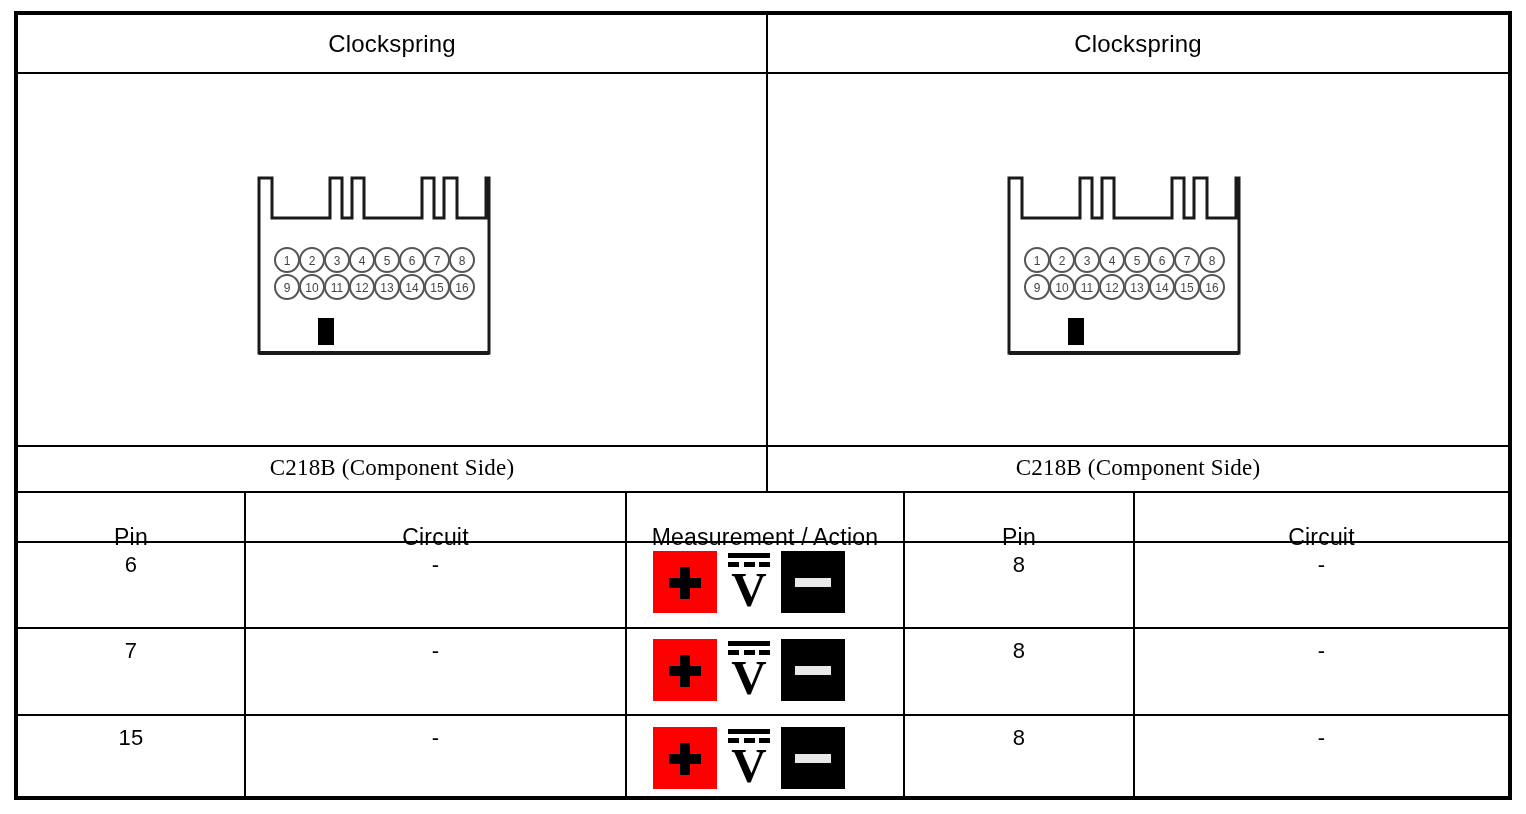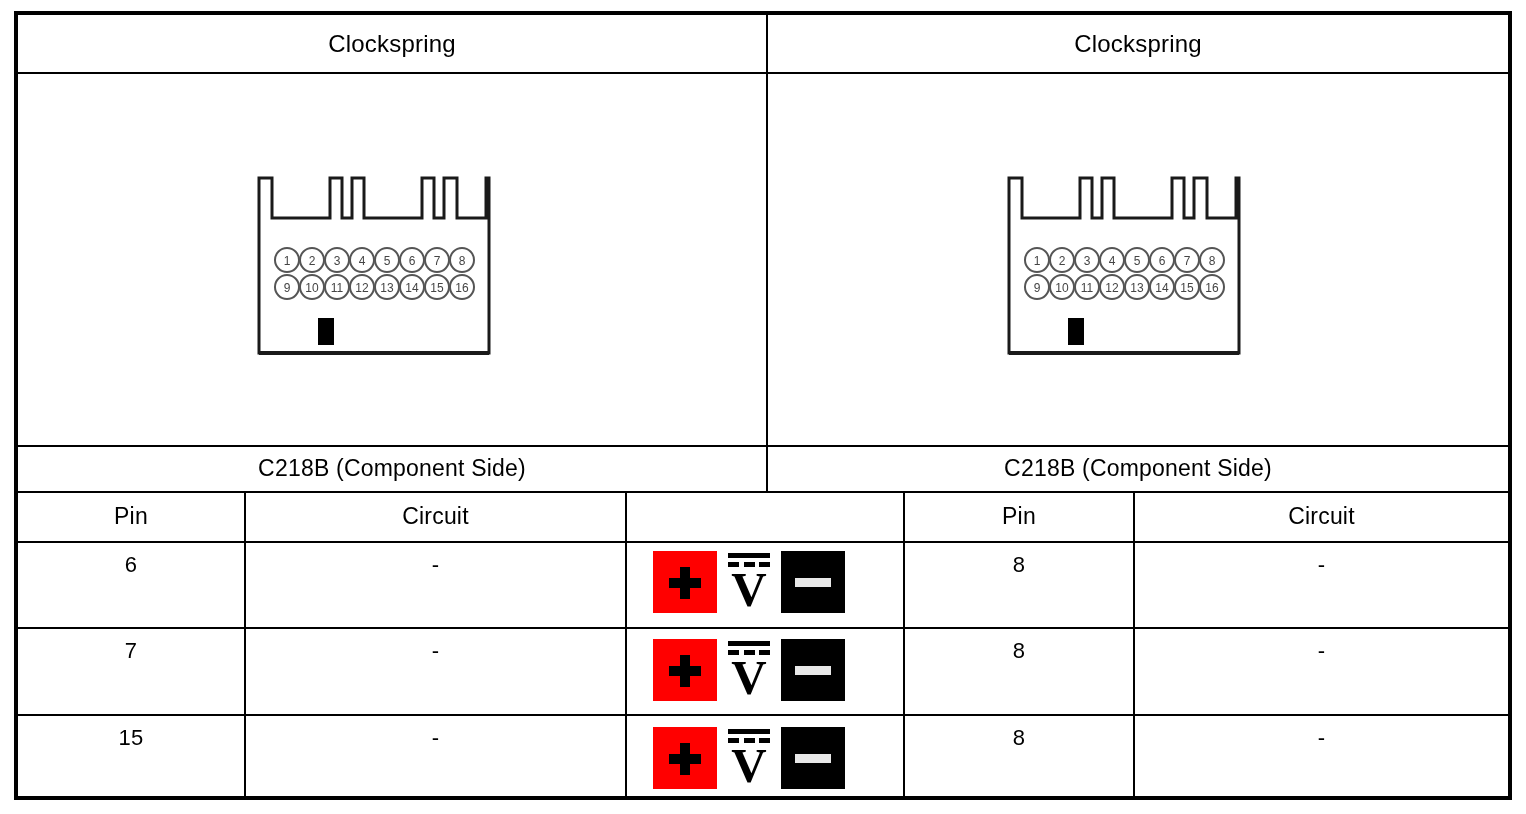--- a/index.html
+++ b/index.html
@@ -51,22 +51,22 @@
     justify-content: center;
     font-size: 23px;
     line-height: 1.15;
     letter-spacing: 0.2px;
     color: #000;
     white-space: nowrap;
     box-sizing: border-box;
   }
   .cell.mid { align-items: center; }
   .title-cell { font-size: 24px; text-align: center; }
-  .subtitle-cell { font-size: 23px; }
-  .header-cell { font-size: 23px; }
+  .subtitle-cell { font-size: 23px; font-family: Liberation Serif, serif; }
+  .header-cell { font-size: 23px; margin-top: 21px; }
   .data-cell { font-size: 22px; padding-top: 11px; }
 
   
   .connector {
     position: absolute;
     width: 236px;
     height: 186px;
   }
   .connector svg { display: block; }
 
@@ -259,20 +259,21 @@
         </g>
         <rect x="62" y="148" width="16" height="27" fill="#000000"></rect>
       </svg>
     </div>
 
     <div class="cell mid subtitle-cell" style="left:0px; top:430px; width:748px; height:46px;">C218B (Component Side)</div>
     <div class="cell mid subtitle-cell" style="left:750px; top:430px; width:740px; height:46px;">C218B (Component Side)</div>
 
     <div class="cell mid header-cell" style="left:0px; top:476px; width:226px; height:50px;">Pin</div>
     <div class="cell mid header-cell" style="left:228px; top:476px; width:379px; height:50px;">Circuit</div>
+    <div class="cell mid header-cell" style="left:609px; top:476px; width:276px; height:50px;">Measurement / Action</div>
     <div class="cell mid header-cell" style="left:887px; top:476px; width:228px; height:50px;">Pin</div>
     <div class="cell mid header-cell" style="left:1117px; top:476px; width:373px; height:50px;">Circuit</div>
 
     <div class="cell data-cell" style="left:0px; top:526px; width:226px; height:86px;">6</div>
     <div class="cell data-cell" style="left:228px; top:526px; width:379px; height:86px;">-</div>
     <div class="meas-group" style="left:635px; top:536px;">
       <div class="sq plus">
         <span class="bar-h"></span>
           <span class="bar-v"></span>
       </div>

